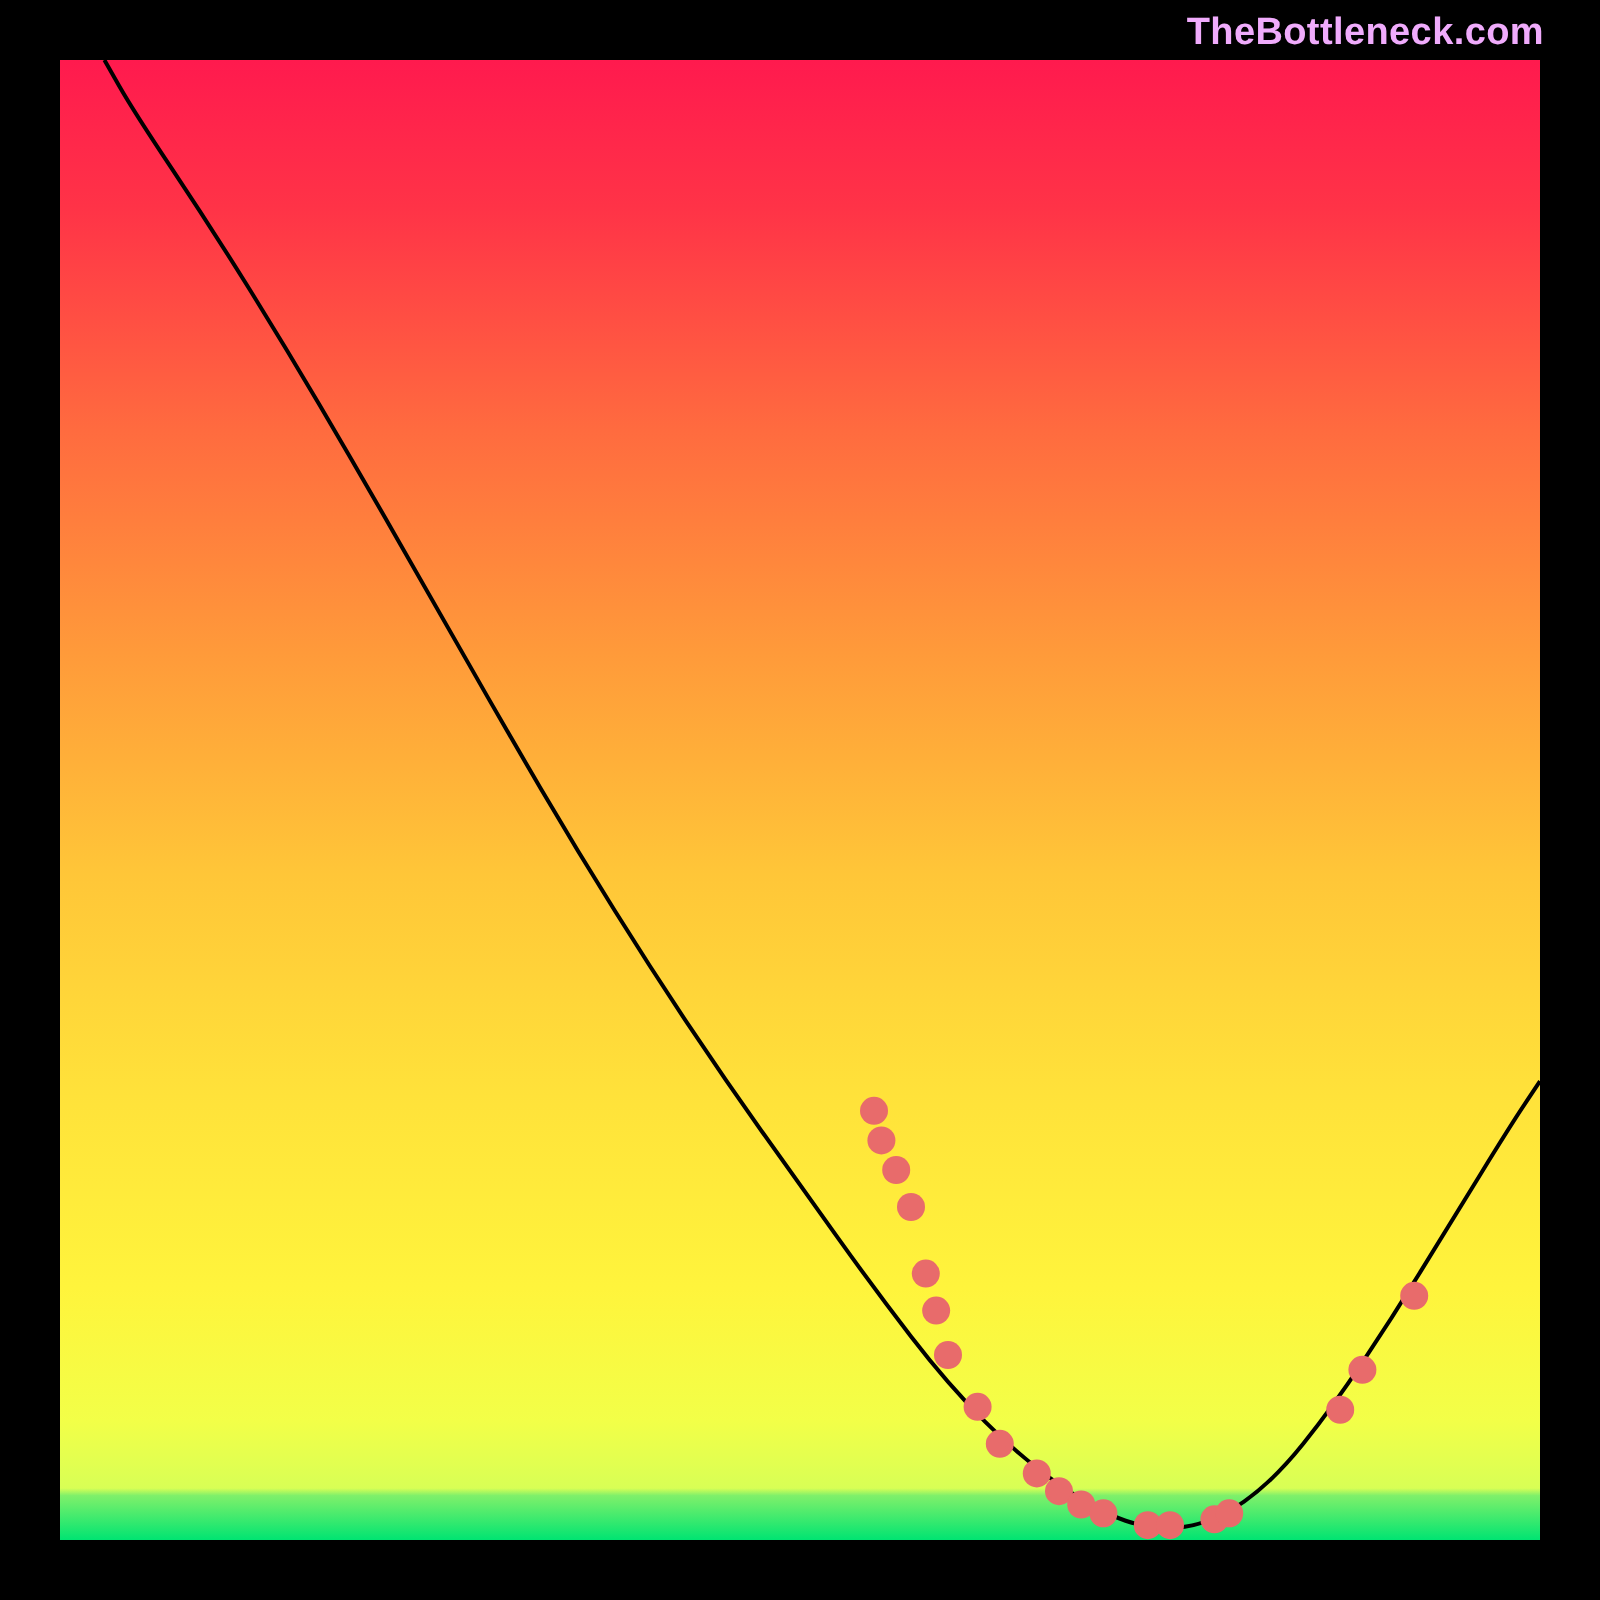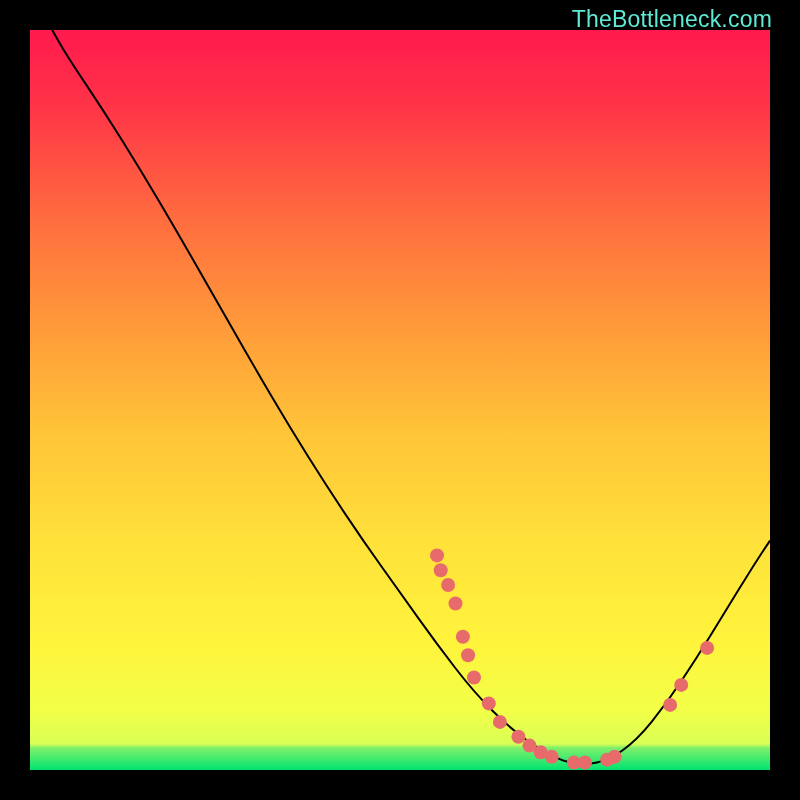--- a/index.html
+++ b/index.html
@@ -21,23 +21,23 @@
   }
   .plot-area {
     position: absolute;
     left: 0;
     top: 0;
     width: 740px;
     height: 740px;
   }
   .watermark {
     position: absolute;
-    font-size: 23px;
-    font-weight: 400;
-    color: #5eead4;
+    font-size: 19px;
+    font-weight: 700;
+    color: #f0abfc;
     letter-spacing: 0.2px;
   }
 </style>
 </head>
 <body>
 
 <div class="frame">
   <svg class="plot-area" viewBox="0 0 740 740" preserveAspectRatio="none">
     <defs>
       <linearGradient id="bg-grad" x1="0" y1="0" x2="0" y2="1">

